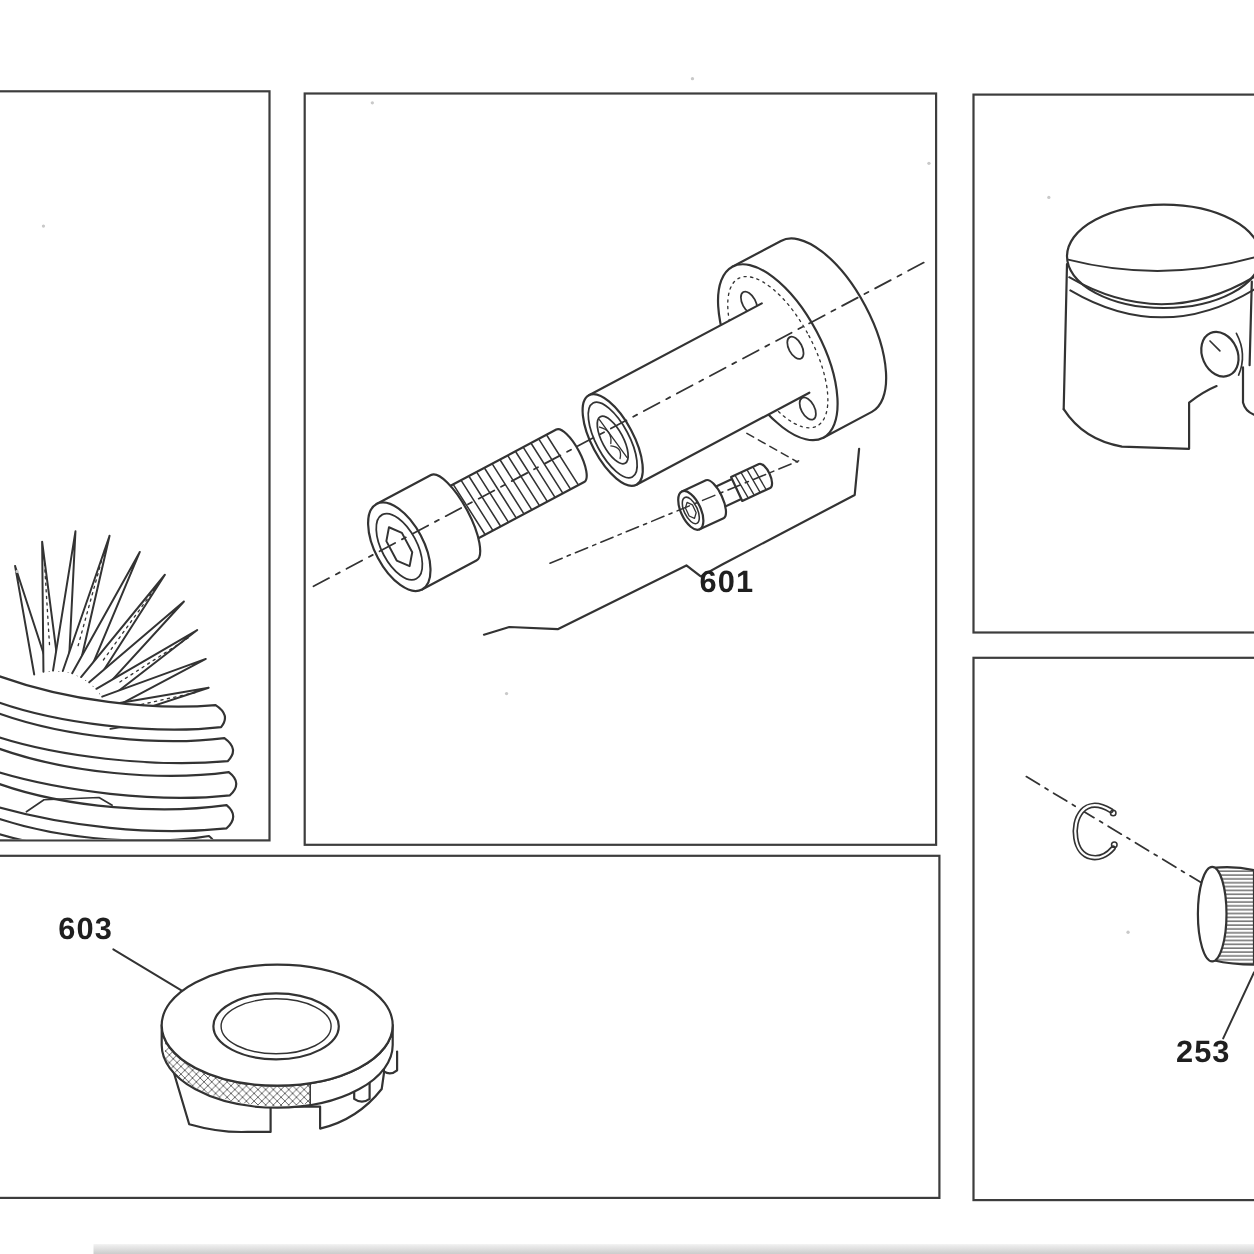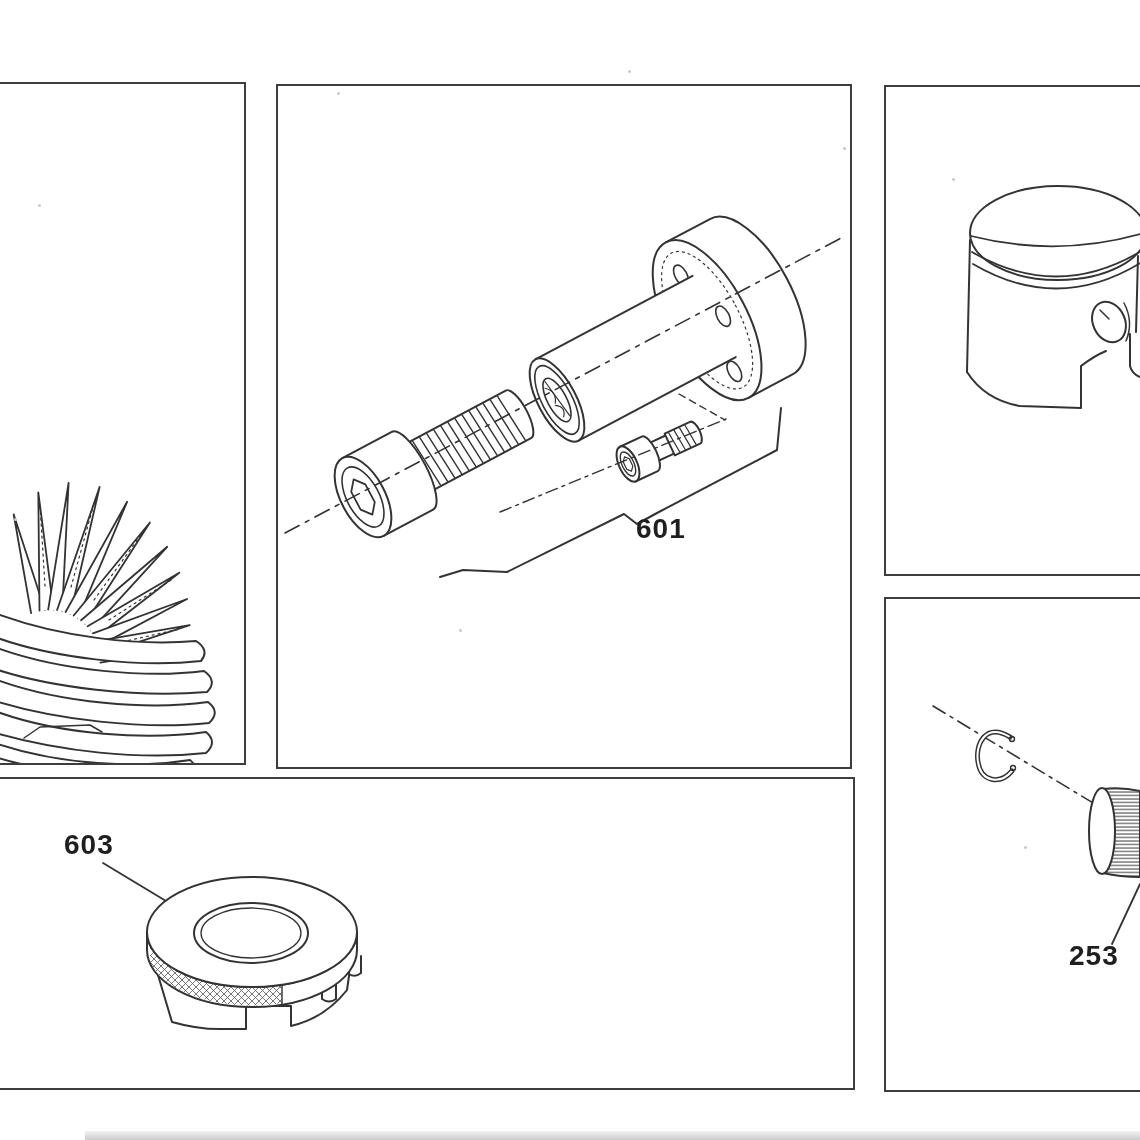--- a/index.html
+++ b/index.html
@@ -12,21 +12,21 @@
   .panel{position:absolute;border:2px solid var(--border);box-sizing:border-box;background:transparent;}
   #panel-top-left   {left:-8px;  top:82px;  width:254px; height:683px;}
   #panel-middle     {left:276px; top:84px;  width:576px; height:685px;}
   #panel-top-right  {left:884px; top:85px;  width:264px; height:491px;}
   #panel-bottom-left{left:-8px;  top:777px; width:863px; height:313px;}
   #panel-bottom-right{left:884px;top:597px; width:264px; height:495px;}
   #artwork{position:absolute;left:0;top:0;width:1140px;height:1140px;}
   .part-label{position:absolute;font-size:28px;font-weight:600;letter-spacing:1px;
               color:var(--label);line-height:1;}
   #label-601{left:636px;top:515px;}
-  #label-603{left:64px; top:831px;}
+  #label-603{left:53px; top:831px;}
   #label-604{left:1069px;top:942px;}
   #scan-strip{position:absolute;left:85px;top:1131px;width:1055px;height:9px;
               background:linear-gradient(to bottom,var(--strip-top),var(--strip-bottom));}
   .speck{position:absolute;width:3px;height:3px;border-radius:50%;background:#c9c9c9;}
 </style>
 </head>
 <body>
 
 <div id="page">
 

